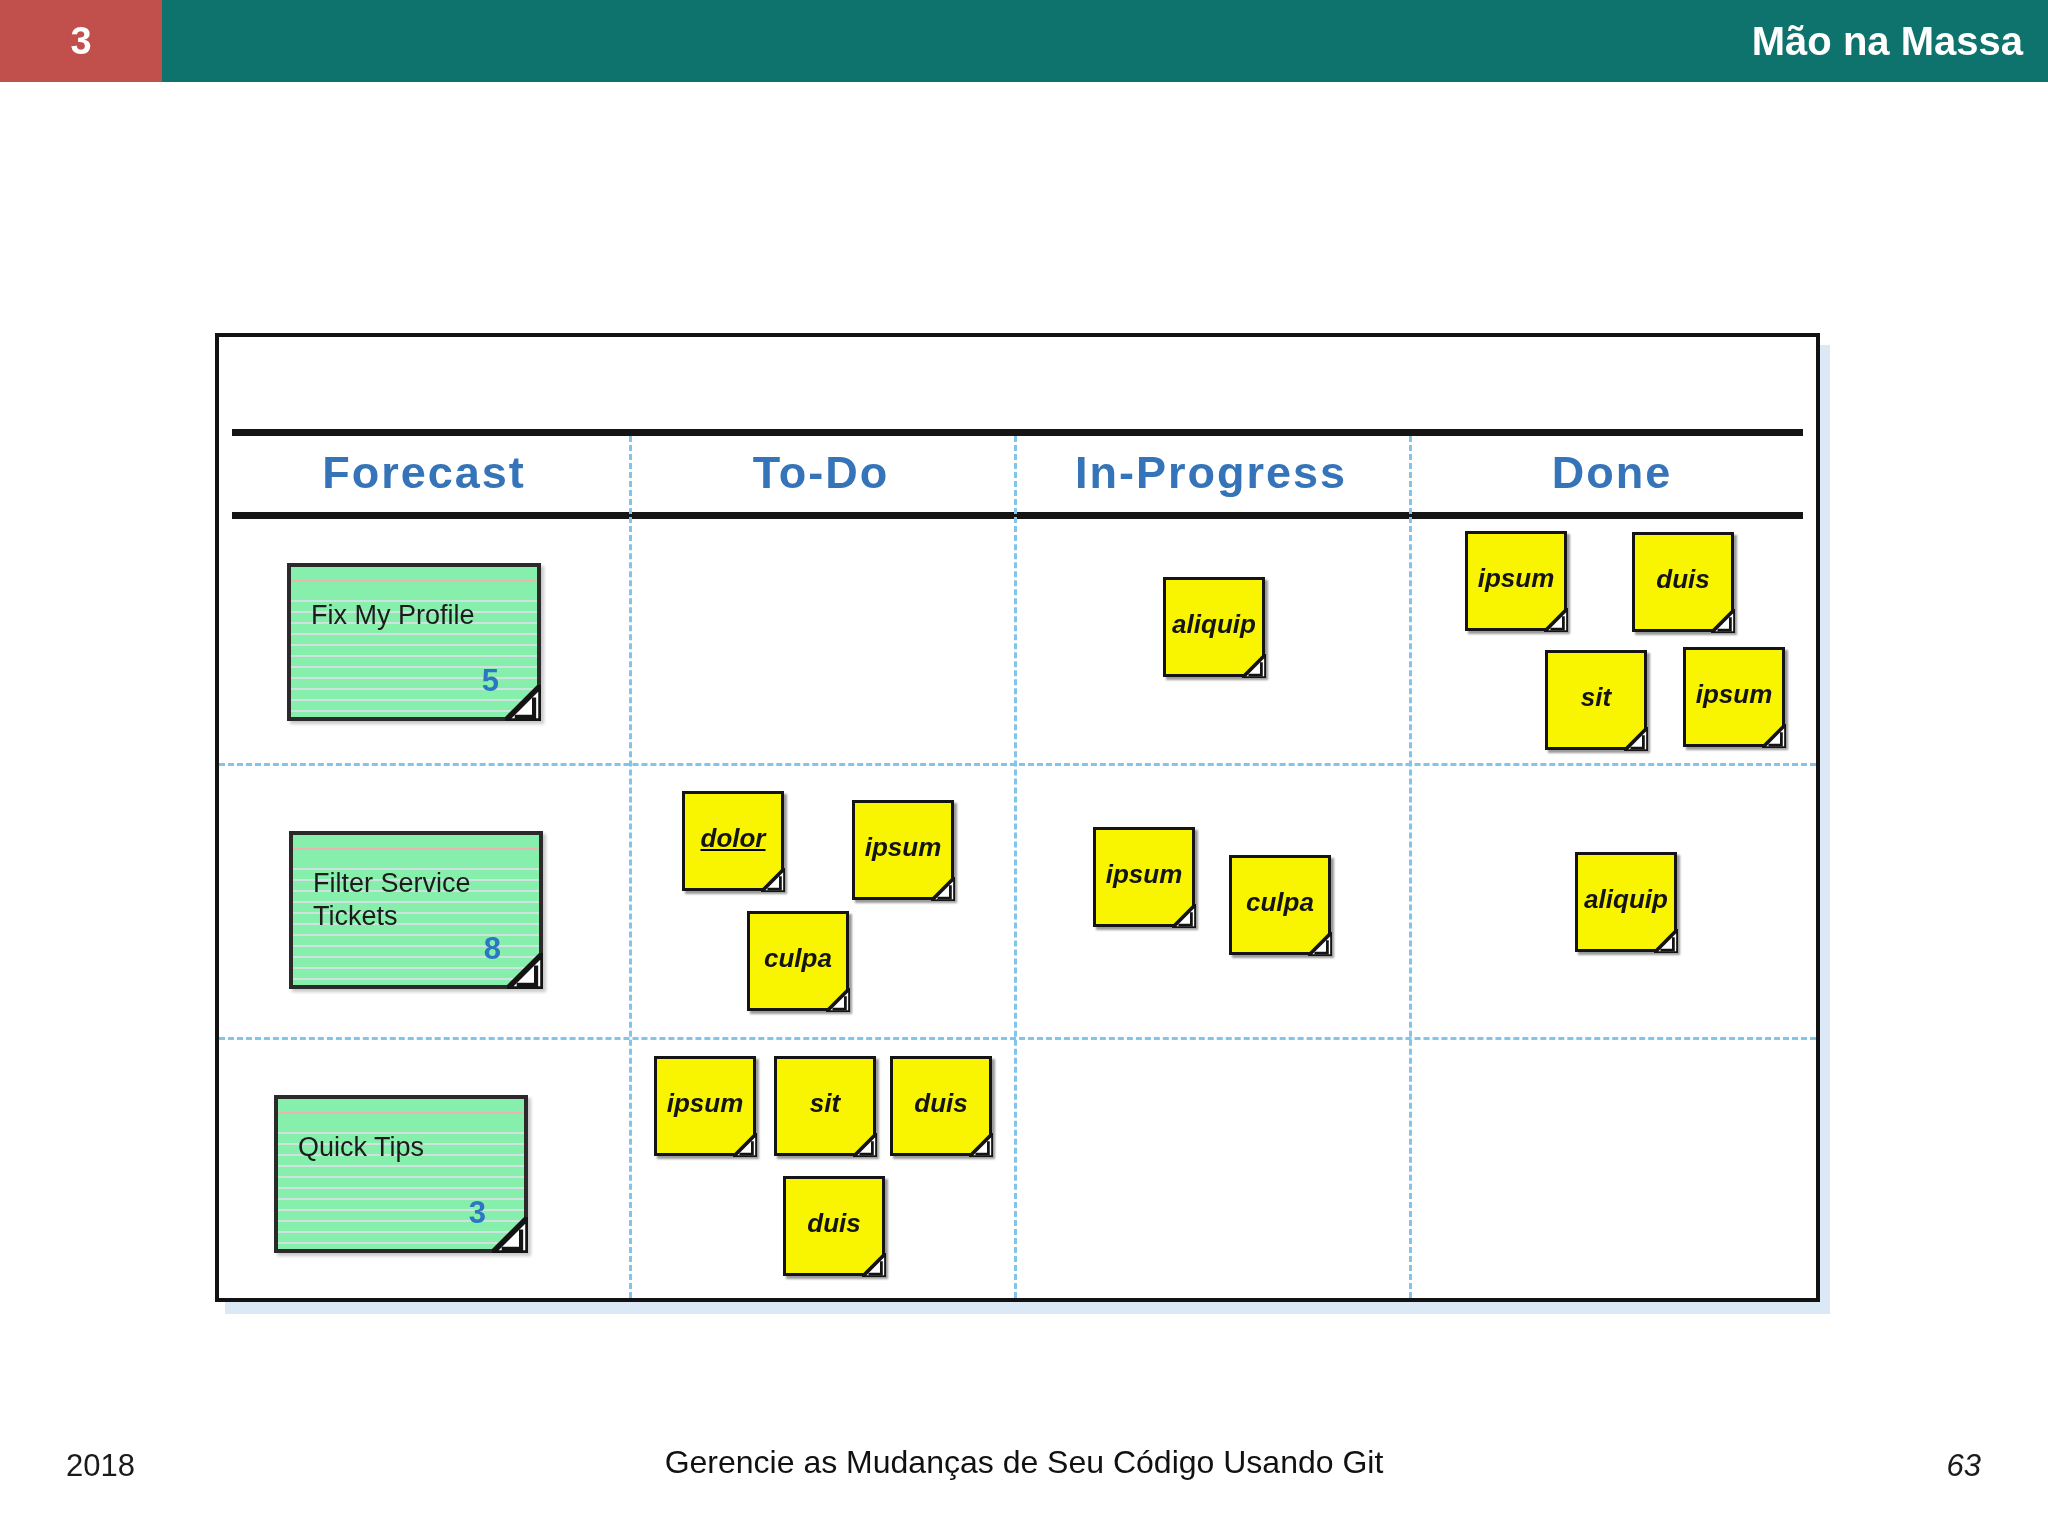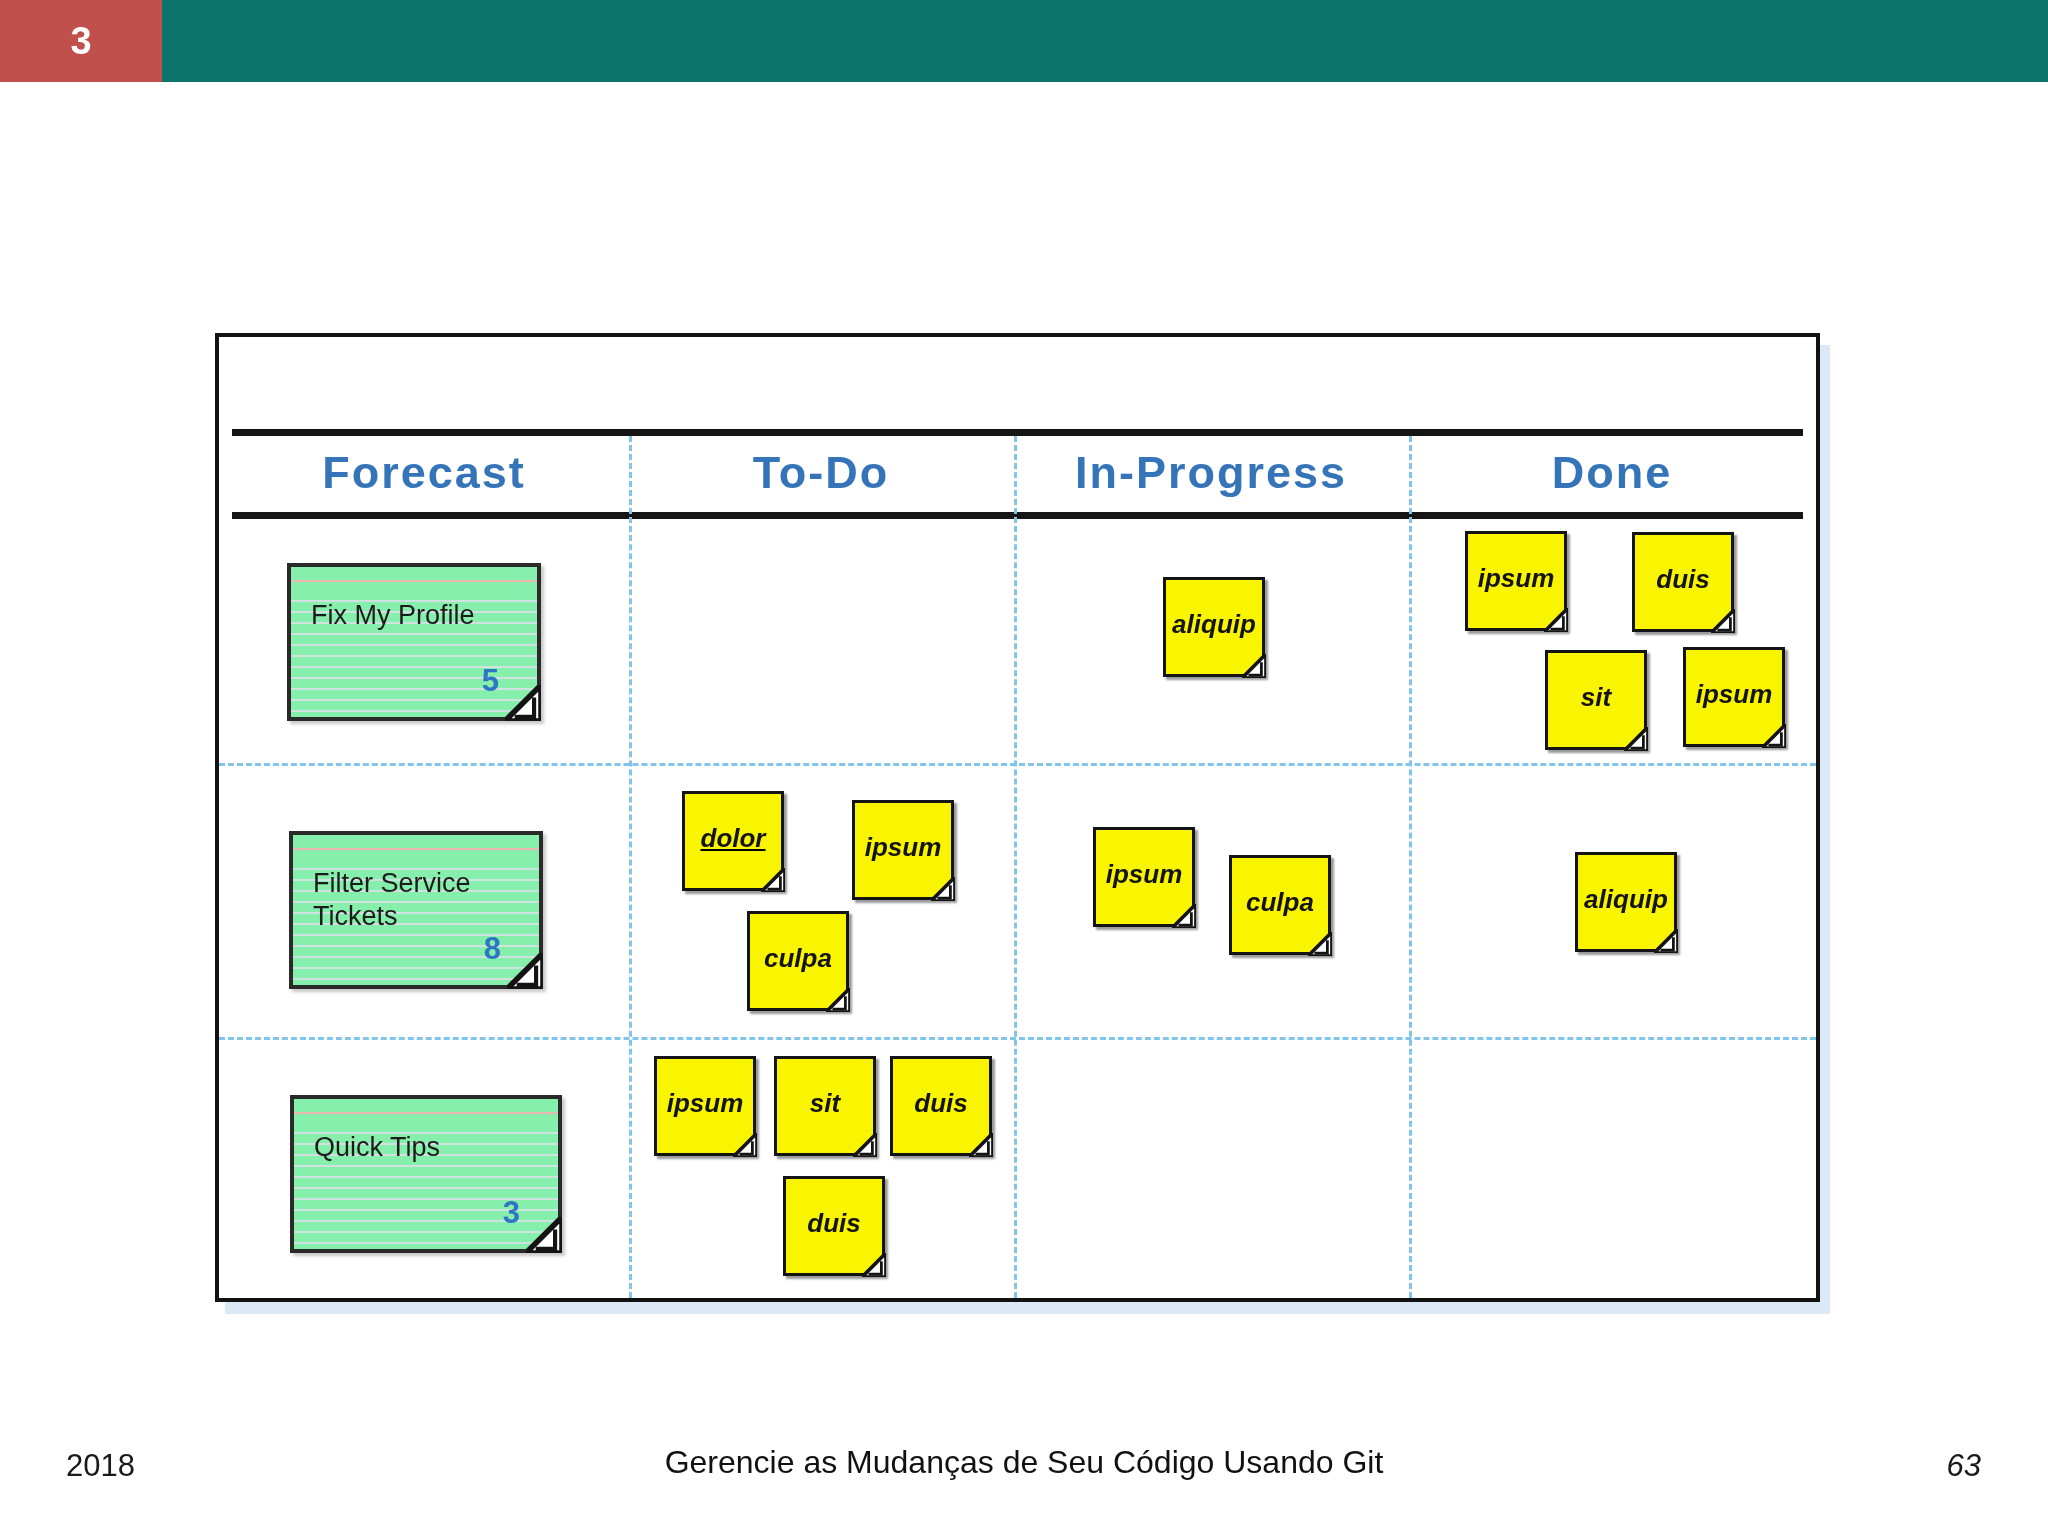--- a/index.html
+++ b/index.html
@@ -81,20 +81,21 @@
   .footer-center { position:absolute; left:0; top:1444px; width:100%; text-align:center; font-size:32px; color:#111111; }
   .footer-page { position:absolute; right:67px; top:1448px; font-size:31px; color:#1a1a1a;font-style:italic; }
 </style>
 </head>
 <body>
 
 <div class="slide">
 
   <div class="topbar">
     <div class="slide-num">3</div>
+    <div class="header-right">Mão na Massa</div>
   </div>
 
 
   <div class="board">
     <div class="thickline t1"></div>
     <div class="thickline t2"></div>
 
     <div class="vline" style="left:410px"></div>
     <div class="vline" style="left:795px"></div>
     <div class="vline" style="left:1190px"></div>
@@ -122,21 +123,21 @@
         <div class="card" style="left: 70px; top: 494px;">
           <div class="card-lines"></div>
           <div class="card-redline"></div>
           <div class="card-title">Filter Service Tickets</div>
           <div class="card-points">8</div>
           <svg class="fold" width="36" height="36" viewBox="0 0 26 26">
             <path d="M26 0 L26 26 L0 26 Z" fill="#ffffff" stroke="#141414" stroke-width="4"></path>
             <path d="M7 23 L21 23 L21 9" fill="none" stroke="#141414" stroke-width="3"></path>
           </svg>
         </div>
-        <div class="card" style="left: 71px; top: 758px; padding-left: 18px;">
+        <div class="card" style="left: 55px; top: 758px;">
           <div class="card-lines"></div>
           <div class="card-redline"></div>
           <div class="card-title">Quick Tips</div>
           <div class="card-points">3</div>
           <svg class="fold" width="36" height="36" viewBox="0 0 26 26">
             <path d="M26 0 L26 26 L0 26 Z" fill="#ffffff" stroke="#141414" stroke-width="4"></path>
             <path d="M7 23 L21 23 L21 9" fill="none" stroke="#141414" stroke-width="3"></path>
           </svg>
         </div>
       </div>

